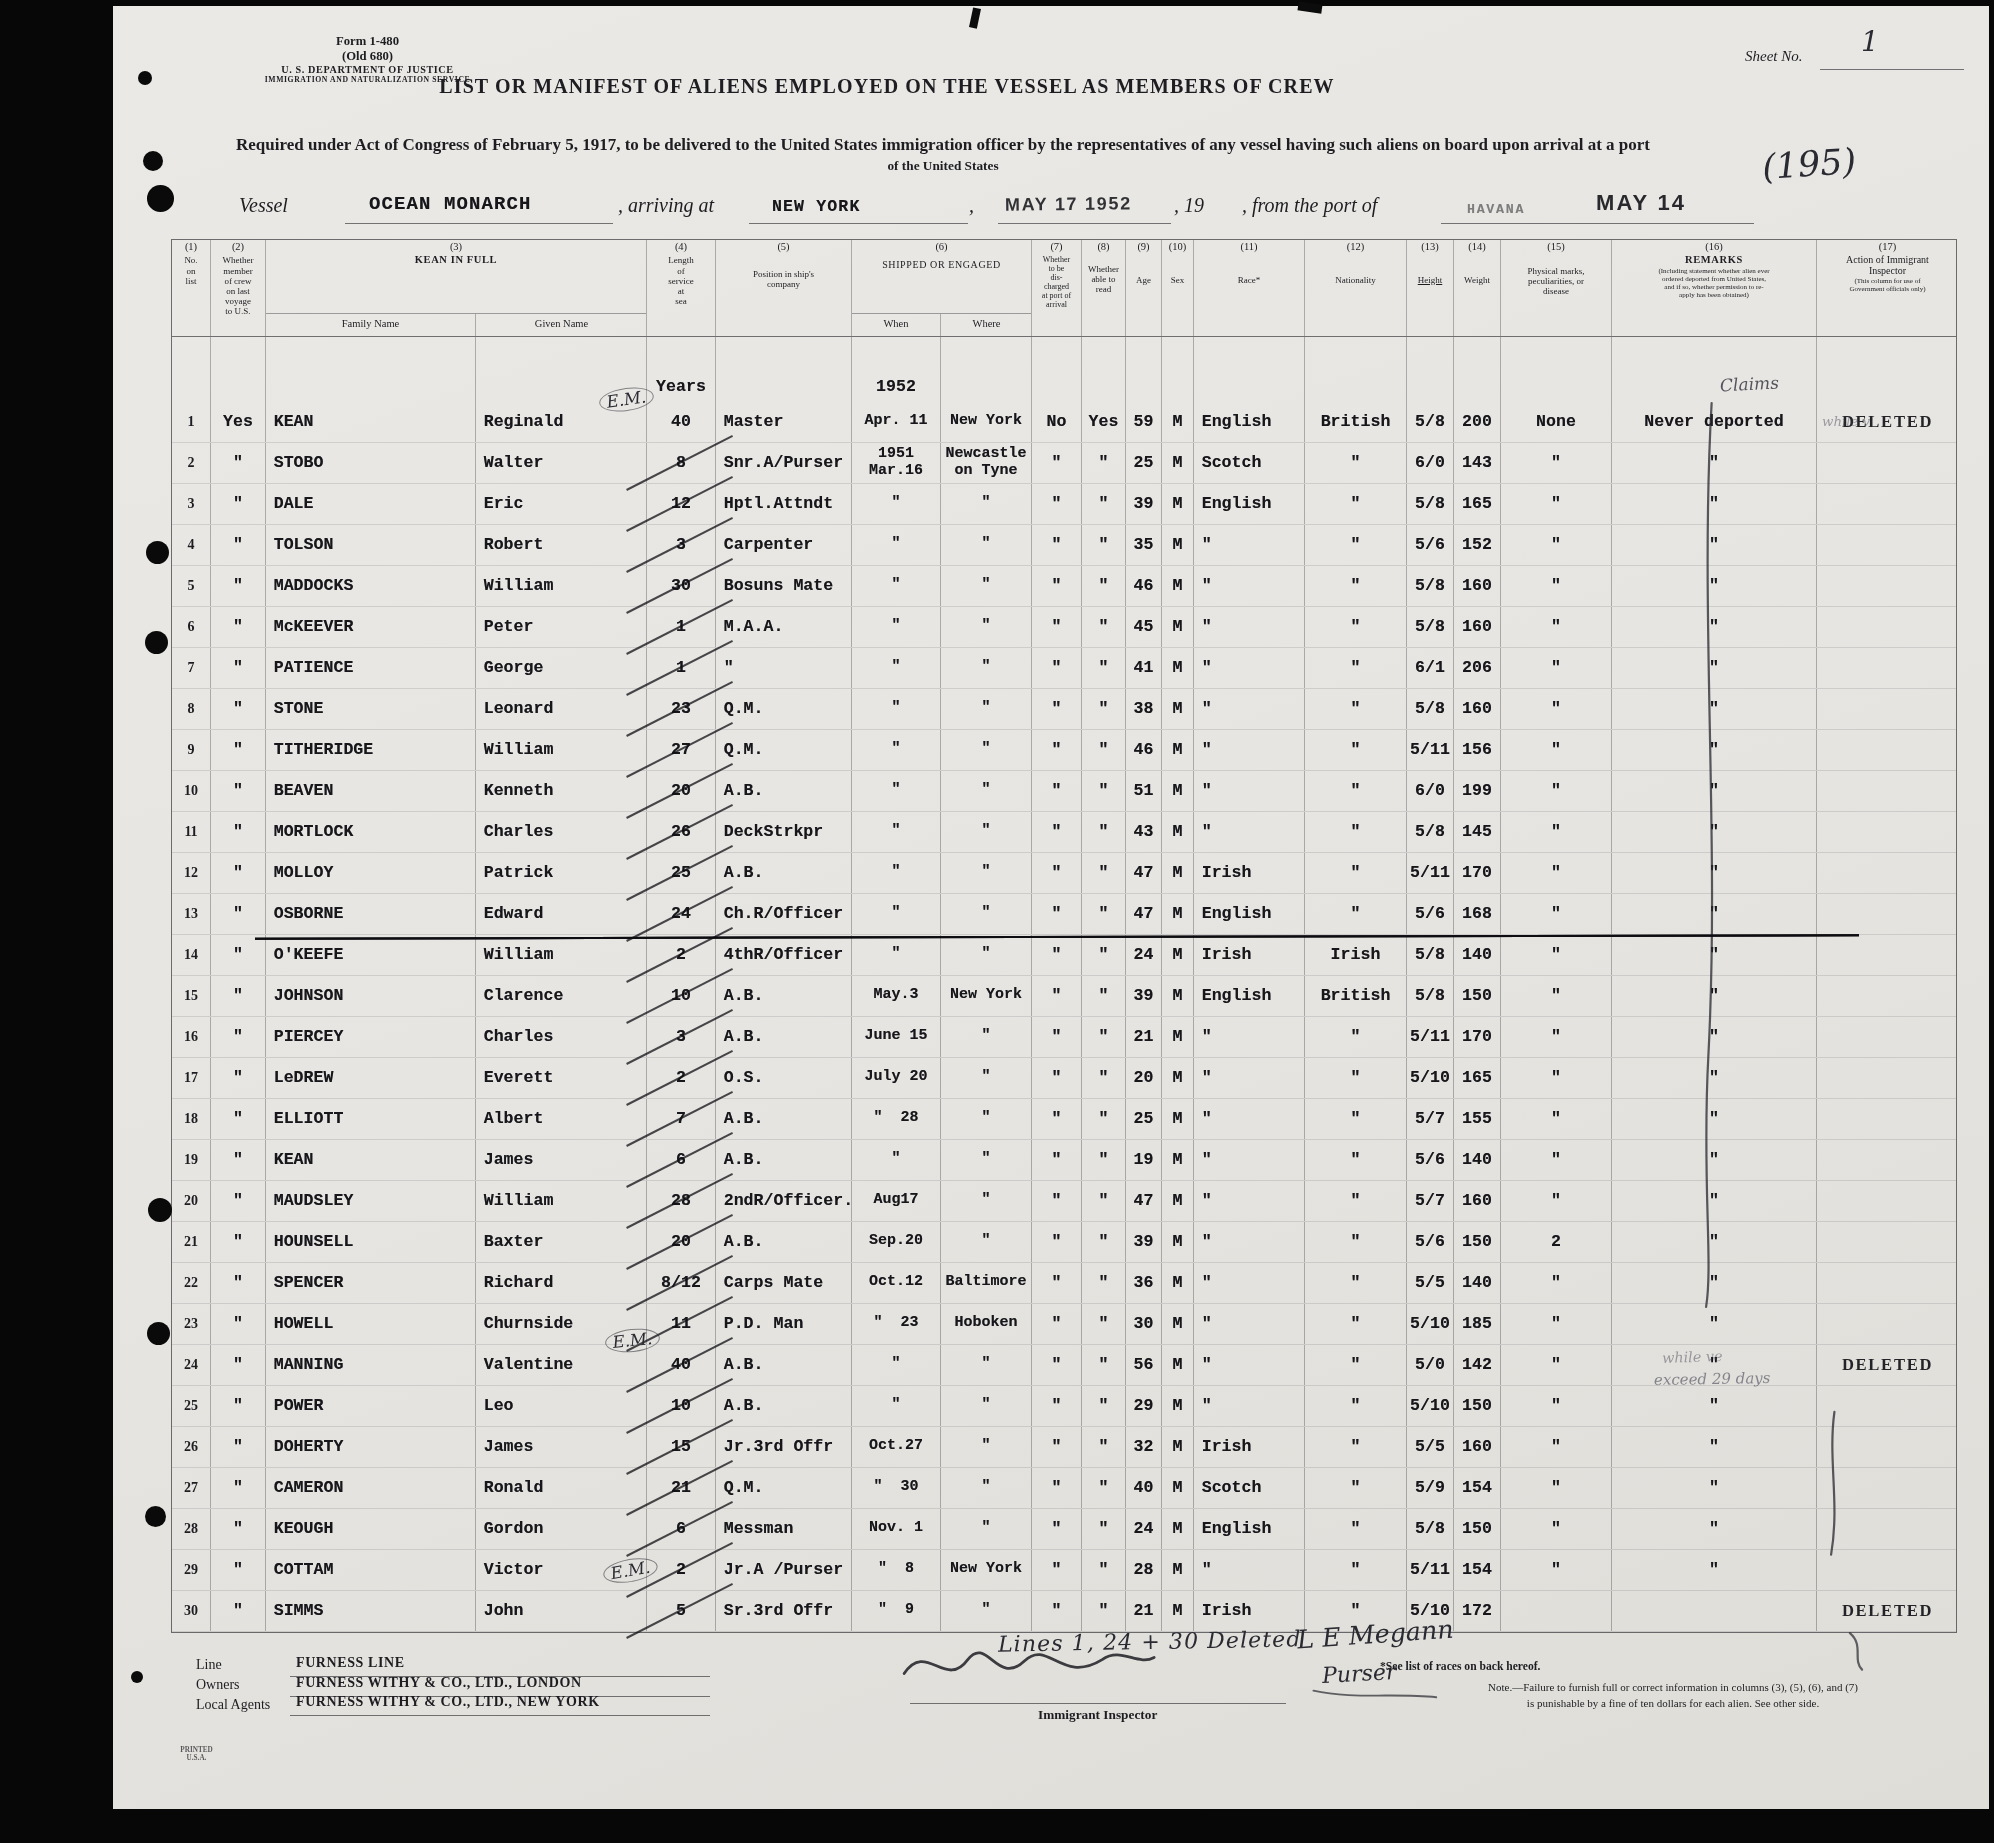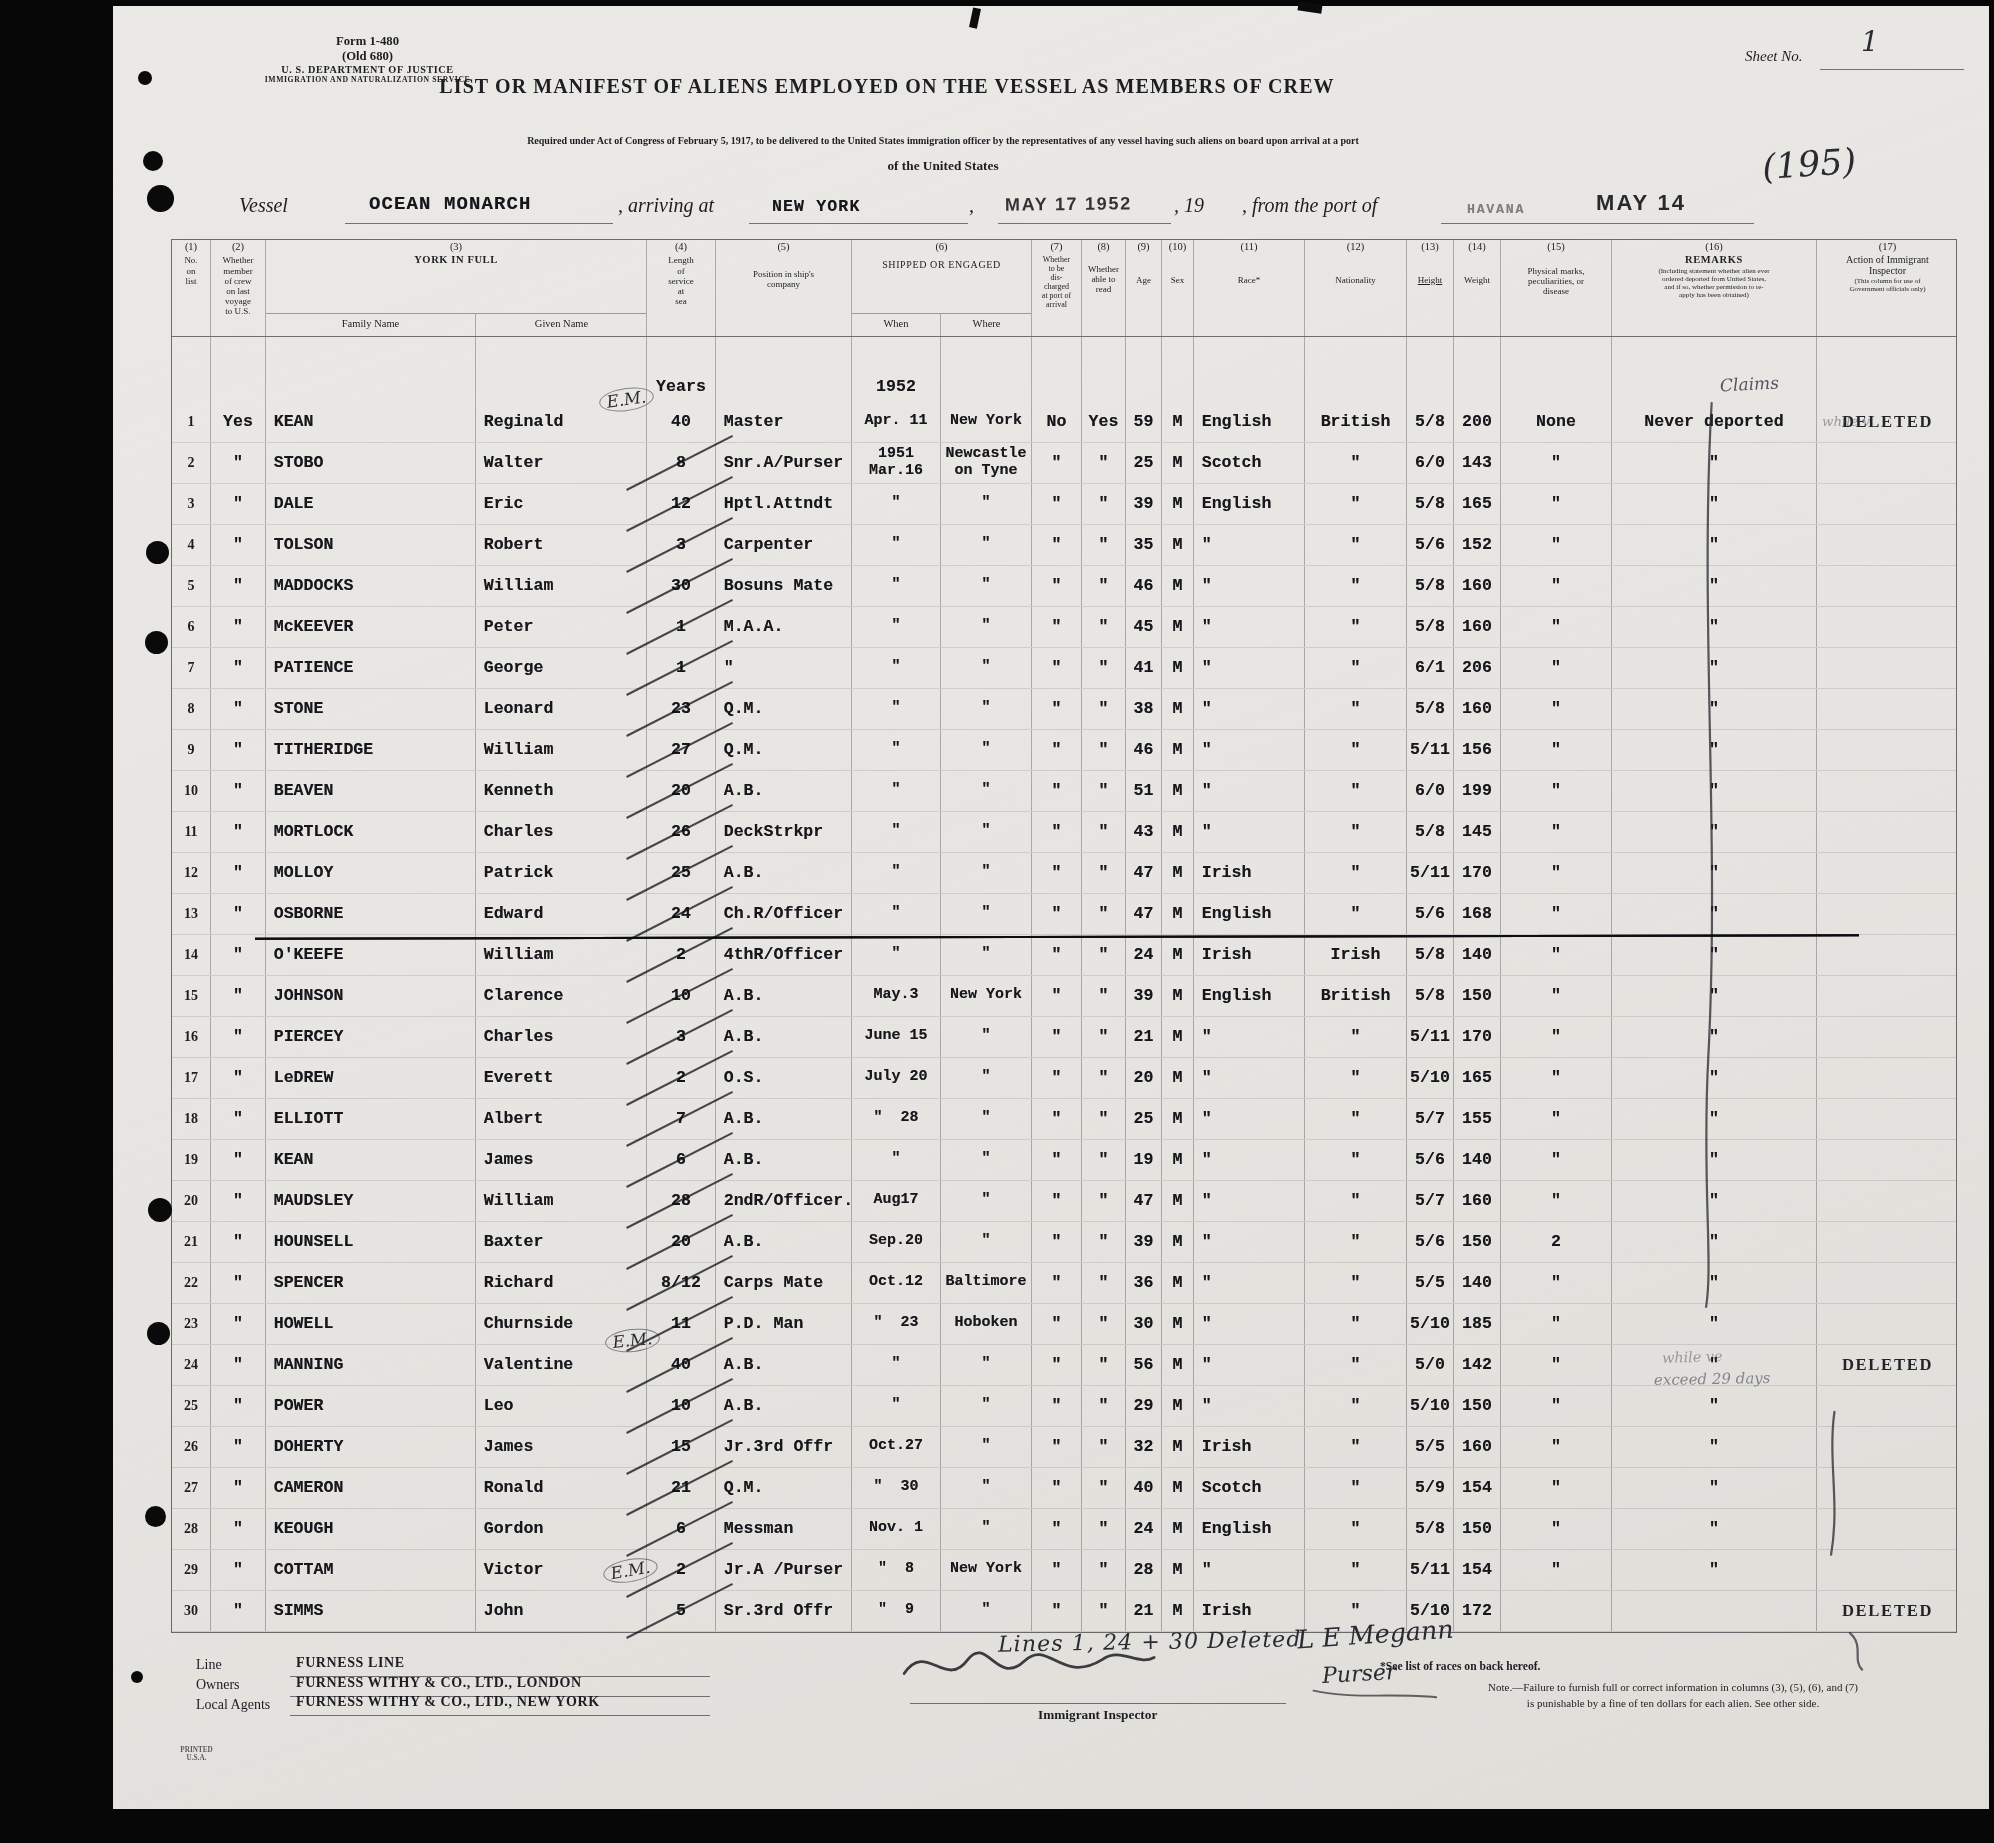--- a/index.html
+++ b/index.html
@@ -70,21 +70,21 @@
     <div class="bold" style="font-size:12.7px;">(Old 680)</div>
     <div class="bold" style="font-size:10.2px; letter-spacing:0.6px;text-align:center;">U. S. DEPARTMENT OF JUSTICE</div>
     <div class="bold" style="font-size:7.7px; letter-spacing:0.6px;">IMMIGRATION AND NATURALIZATION SERVICE</div>
   </div>
 
   <span class="abs ital" style="left:1632px; top:42px; font-size:15px;">Sheet No.</span>
   <div class="uline" style="left:1707px; top:63px; width:144px;"></div>
   <span class="abs hand" style="left:1748px; top:19px; font-size:28px;">1</span>
 
   <div class="abs bold center" style="left:55px; top:69px; width:1438px; font-size:20px; letter-spacing:1.1px;">LIST OR MANIFEST OF ALIENS EMPLOYED ON THE VESSEL AS MEMBERS OF CREW</div>
-  <div class="abs bold center" style="left:83px; top:129px; width:1494px; font-size:10px;">Required under Act of Congress of February 5, 1917, to be delivered to the United States immigration officer by the representatives of any vessel having such aliens on board upon arrival at a port</div>
+  <div class="abs bold center" style="left:83px; top:129px; width:1494px; font-size:17px;">Required under Act of Congress of February 5, 1917, to be delivered to the United States immigration officer by the representatives of any vessel having such aliens on board upon arrival at a port</div>
   <div class="abs bold center" style="left:83px; top:152px; width:1494px; font-size:13.3px;">of the United States</div>
 
   <span class="abs ital" style="left:126px; top:188px; font-size:20px;">Vessel</span>
   <span class="abs typed" style="left:256px; top:187px; font-size:19px; letter-spacing:1.1px;">OCEAN MONARCH</span>
   <div class="uline" style="left:232px; top:217px; width:268px;"></div>
   <span class="abs ital" style="left:505px; top:188px; font-size:20px;">, arriving at</span>
   <span class="abs typed" style="left:659px; top:191px; font-size:16.6px; letter-spacing:1.1px;">NEW YORK</span>
   <div class="uline" style="left:636px; top:217px; width:219px;"></div>
   <span class="abs ital" style="left:856px; top:188px; font-size:20px;">,</span>
   <span class="abs stamp" style="left:892px; top:188px; font-size:18px; letter-spacing:1.7px; opacity:.9; transform:rotate(-.6deg);">MAY 17 1952</span>
@@ -109,21 +109,21 @@
         <div class="hnum">(2)</div>
         <div class="hlabel">Whether
 member
 of crew
 on last
 voyage
 to U.S.</div>
       </div>
       <div class="hc span2">
         <div class="hnum">(3)</div>
-        <div class="hlabel group">YORK IN FULL</div>
+        <div class="hlabel group">KEAN IN FULL</div>
         <div class="subhead name">
           <div>Family  Name</div>
           <div>Given  Name</div>
         </div>
       </div>
       <div class="hc">
         <div class="hnum">(4)</div>
         <div class="hlabel">Length
 of
 service

